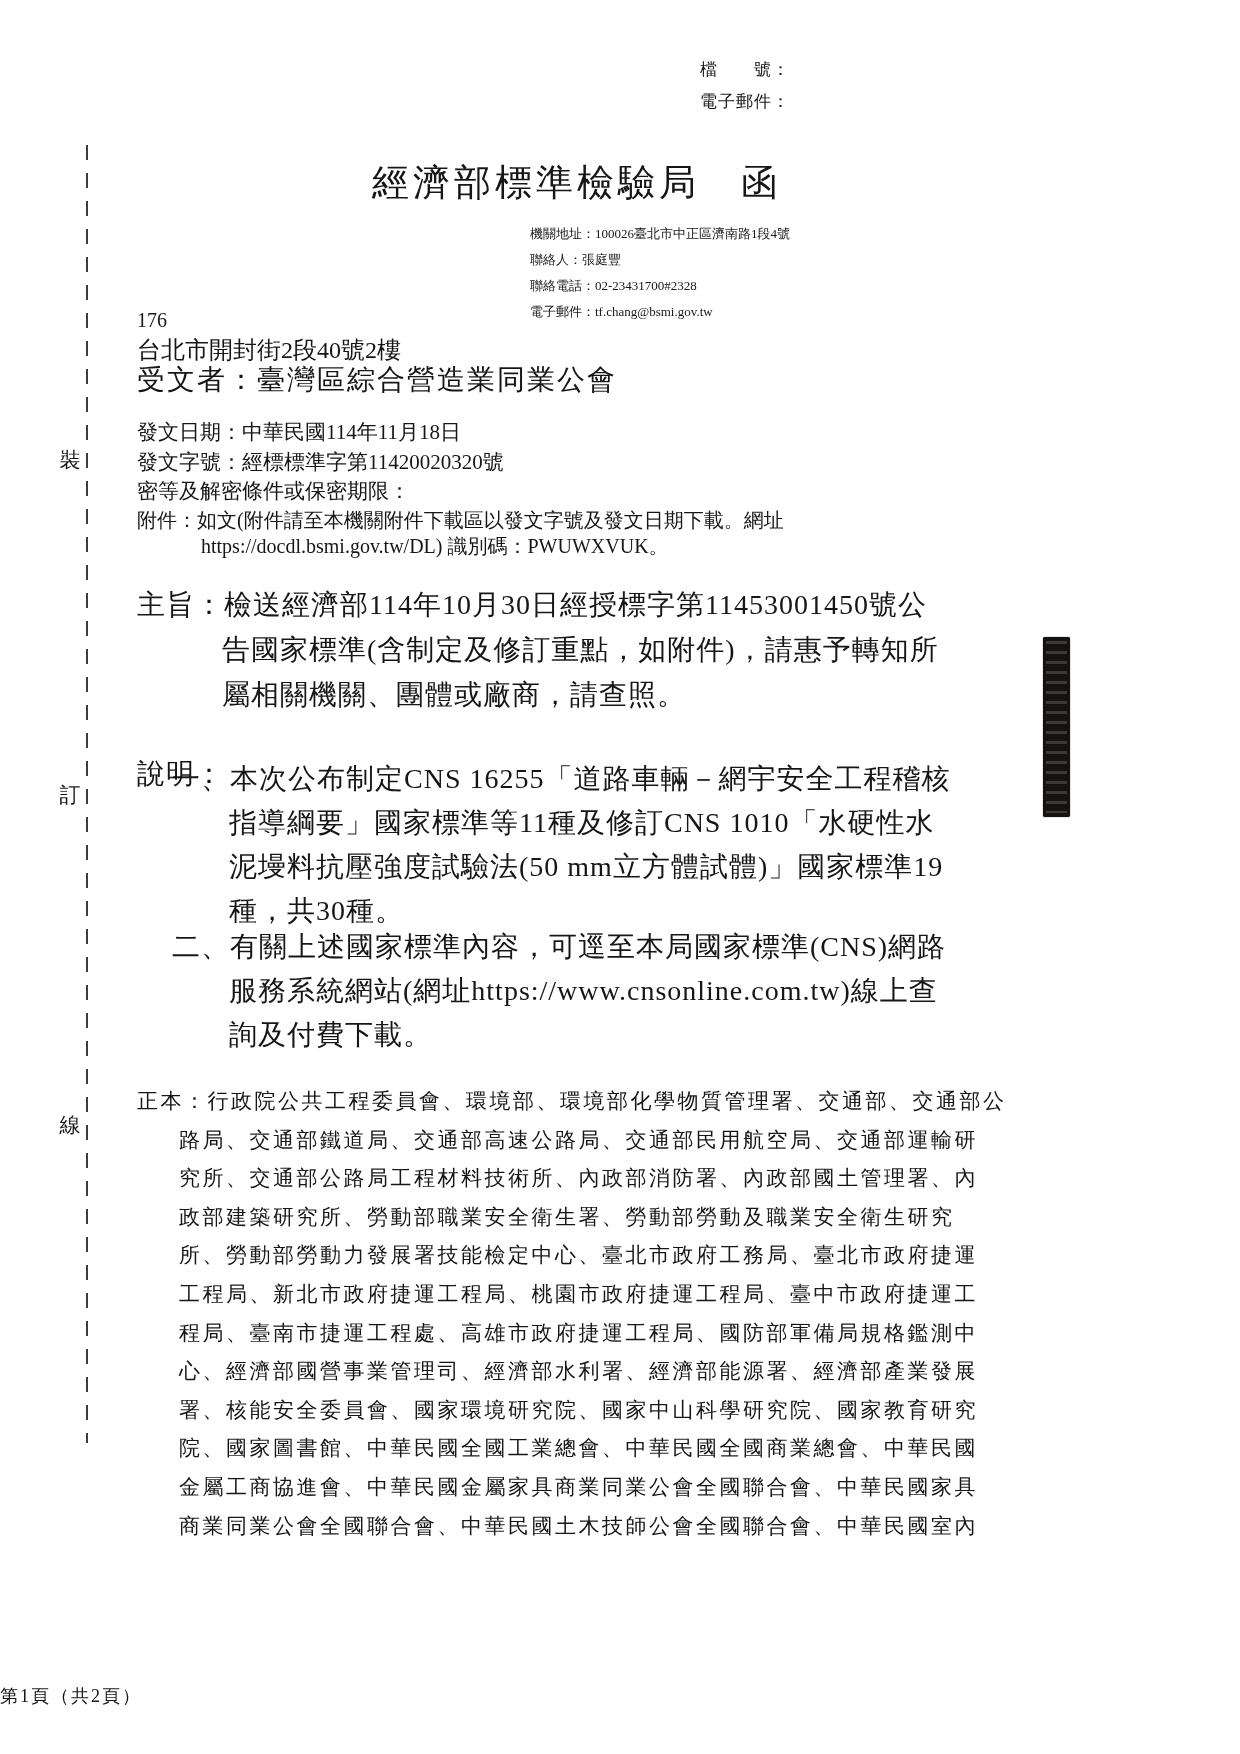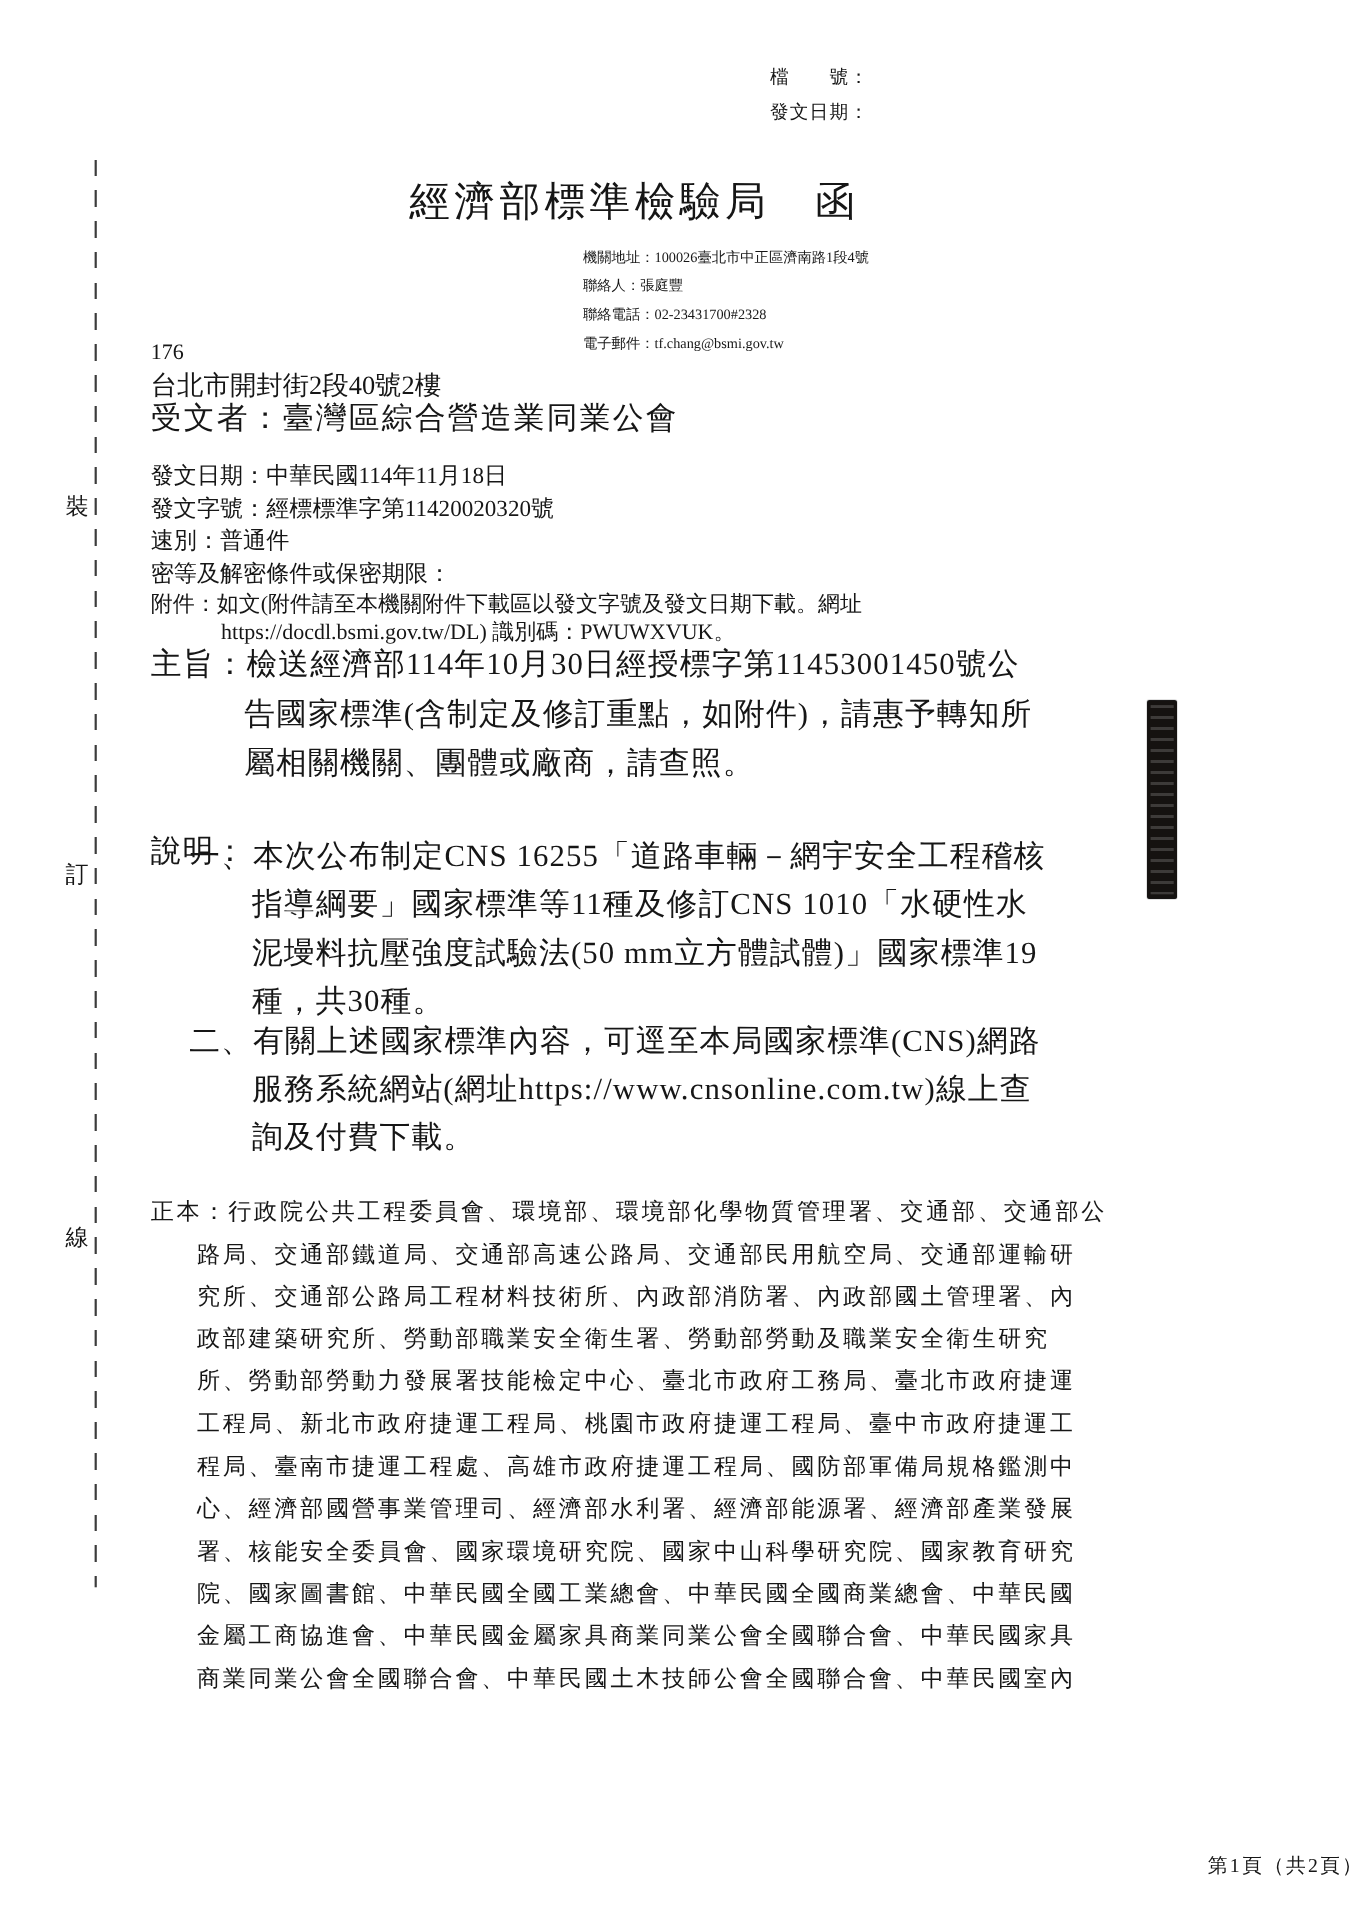--- a/index.html
+++ b/index.html
@@ -35,21 +35,21 @@
   
   .subject-block { left:137px; top:582px; width:900px; font-size:28px; line-height:45px; letter-spacing:1px; padding-left:85px; text-indent:-85px; }
   .explain-label { left:137px; top:713px; font-size:28px; letter-spacing:1px;margin-top:42px; }
   .item-1 { left:172px; top:757px; width:890px; font-size:28px; line-height:44px; letter-spacing:1px; padding-left:57px; text-indent:-57px; }
   .item-2 { left:172px; top:925px; width:890px; font-size:28px; line-height:44px; letter-spacing:1px; padding-left:57px; text-indent:-57px; }
 
   
   .cc-block { left:137px; top:1082px; width:900px; font-size:21px; line-height:38.6px; letter-spacing:2.5px; padding-left:42px; text-indent:-42px; }
 
   
-  .page-footer { left:0; top:1684px; width:100%; text-align:right; font-size:18px; letter-spacing:2px; }
+  .page-footer { left:0; top:1684px; width:100%; text-align:left; font-size:18px; letter-spacing:2px; }
 
   
   .binding-line {
     left:86px; top:145px; width:2px; height:1298px;
     background:repeating-linear-gradient(to bottom,#3c3c3c 0 15px,transparent 15px 28px);
   }
   .binding-char { left:58px; width:24px; text-align:center; font-size:21px; background:#fff; }
   .binding-char.zhuang { top:446px; }
   .binding-char.ding { top:781px; }
   .binding-char.xian { top:1111px; }
@@ -64,40 +64,39 @@
     content:""; position:absolute; left:3px; right:3px; top:4px; bottom:4px;
     background:repeating-linear-gradient(to bottom, rgba(255,255,255,0.38) 0 3px, transparent 3px 10px);
     opacity:.45;
   }
 </style>
 </head>
 <body>
 
 <div class="abs file-no-block">
   <div>檔　　號：</div>
-  <div>發文日期：</div>
+  <div>電子郵件：</div>
 </div>
 
 <div class="abs doc-title">經濟部標準檢驗局　函</div>
 
 <div class="abs sender-block">
   <div>機關地址：100026臺北市中正區濟南路1段4號</div>
   <div>聯絡人：張庭豐</div>
   <div>聯絡電話：02-23431700#2328</div>
   <div>電子郵件：tf.chang@bsmi.gov.tw</div>
 </div>
 
 <div class="abs recipient-zip">176</div>
 <div class="abs recipient-address">台北市開封街2段40號2樓</div>
 <div class="abs recipient-line">受文者：臺灣區綜合營造業同業公會</div>
 
 <div class="abs meta-block">
   <div>發文日期：中華民國114年11月18日</div>
   <div>發文字號：經標標準字第11420020320號</div>
-  <div>速別：普通件</div>
   <div>密等及解密條件或保密期限：</div>
   <div class="attachment-line pre">附件：如文(附件請至本機關附件下載區以發文字號及發文日期下載。網址
 https://docdl.bsmi.gov.tw/DL) 識別碼：PWUWXVUK。</div>
 </div>
 
 <div class="abs subject-block"><span>主旨：</span><span class="pre">檢送經濟部114年10月30日經授標字第11453001450號公
 告國家標準(含制定及修訂重點，如附件)，請惠予轉知所
 屬相關機關、團體或廠商，請查照。</span></div>
 
 <div class="abs explain-label">說明：</div>

